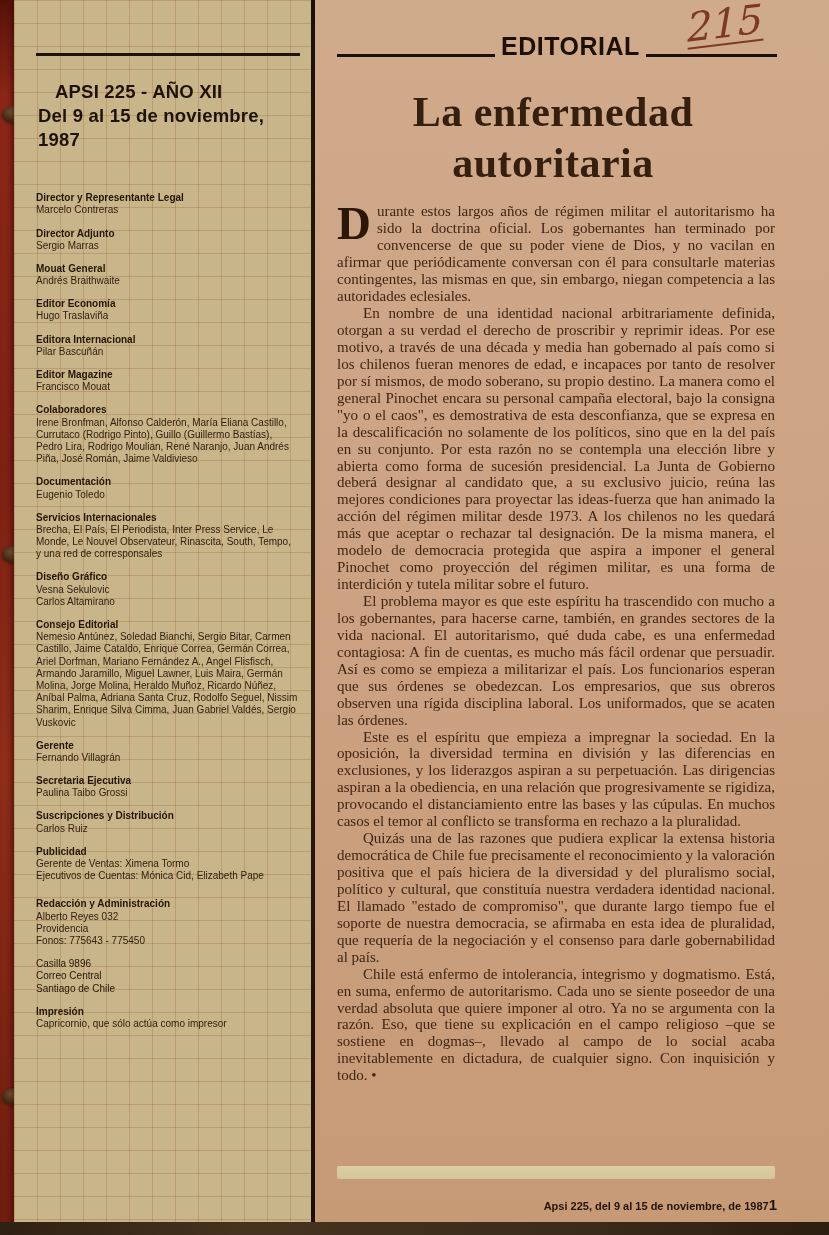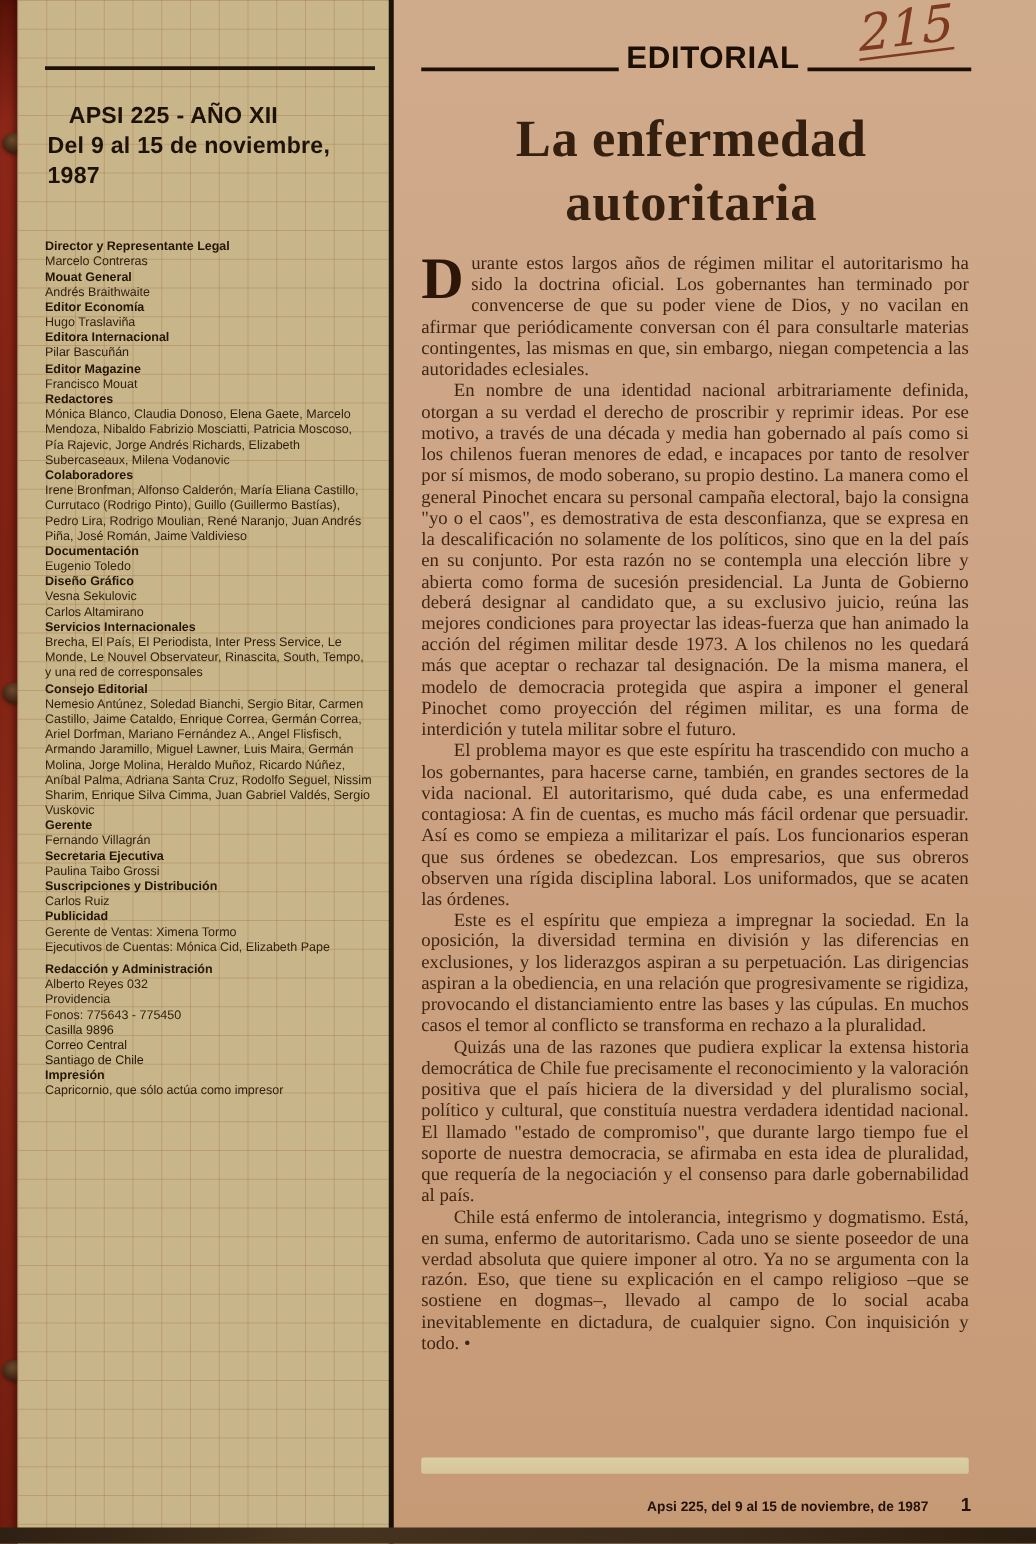--- a/index.html
+++ b/index.html
@@ -36,21 +36,21 @@
     box-sizing:border-box;
     padding:0 14px 0 22px;
     color:#2a1a0c;
   }
   .mast-rule{margin-top:53px;height:3px;background:#1f1307;width:264px;}
   .mast-title{
     margin-left:2px;font-weight:bold;font-size:18.5px;line-height:1.3;
     color:#1e1206;letter-spacing:.2px;
   }
   .mast-title.top{margin-top:24px;margin-left:19px;}
-  .mast-sections{margin-top:40px;display:flex;flex-direction:column;}
+  .mast-sections{margin-top:40px;display:flex;flex-direction:column;gap:11px;}
   .mast-section{font-size:10px;line-height:1.22;color:#32200f;}
   .mast-section.extra-gap{margin-top:5px;}
   .mast-label{font-weight:bold;color:#241505;}
   .mast-line.bold{font-weight:normal;color:#241505;}
 
   
   .divider{
     position:absolute;left:311px;top:0;width:4px;height:1235px;
     background:linear-gradient(180deg,#1d1208,#2c1c0e 50%,#1a0f06);
   }
@@ -100,21 +100,21 @@
     padding:2px 6px 0 0;
     font-weight:bold;color:#2c1608;
   }
   .cream-bar{
     position:absolute;left:22px;right:16px;bottom:56px;height:13px;
     background:linear-gradient(180deg,#ddd3a8,#d5c99b);
     border-radius:2px;opacity:.92;
   }
   .footer{
     position:absolute;right:14px;bottom:22px;
-    display:flex;align-items:baseline;gap:26px;
+    display:flex;align-items:baseline;
     color:#24130a;
   }
   .footer-issue{font-size:11px;font-weight:bold;}
   .pagenum{font-size:15px;font-weight:bold;}
 
   
   .bottom-bar{
     position:absolute;left:0;right:0;bottom:0;height:13px;
     background:linear-gradient(90deg,#2e2013 0%,#46331f 30%,#3b2b1b 70%,#2c1e10 100%);
   }
@@ -132,55 +132,55 @@
   <aside class="masthead">
     <div class="mast-rule"></div>
     <div class="mast-title top">APSI 225 - AÑO XII</div>
     <div class="mast-title">Del 9 al 15 de noviembre, 1987</div>
     <div class="mast-sections">
         <div class="mast-section">
           <div class="mast-label">Director y Representante Legal</div>
           <div class="mast-line">Marcelo Contreras</div>
         </div>
         <div class="mast-section">
+          <div class="mast-label">Director Adjunto</div>
+          <div class="mast-line">Sergio Marras</div>
+        </div>
+        <div class="mast-section">
           <div class="mast-label">Mouat General</div>
           <div class="mast-line">Andrés Braithwaite</div>
         </div>
         <div class="mast-section">
           <div class="mast-label">Editor Economía</div>
           <div class="mast-line">Hugo Traslaviña</div>
         </div>
         <div class="mast-section">
           <div class="mast-label">Editora Internacional</div>
           <div class="mast-line">Pilar Bascuñán</div>
         </div>
         <div class="mast-section">
           <div class="mast-label">Editor Magazine</div>
           <div class="mast-line">Francisco Mouat</div>
         </div>
         <div class="mast-section">
-          <div class="mast-label">Redactores</div>
-          <div class="mast-line">Mónica Blanco, Claudia Donoso, Elena Gaete, Marcelo Mendoza, Nibaldo Fabrizio Mosciatti, Patricia Moscoso, Pía Rajevic, Jorge Andrés Richards, Elizabeth Subercaseaux, Milena Vodanovic</div>
-        </div>
-        <div class="mast-section">
           <div class="mast-label">Colaboradores</div>
           <div class="mast-line">Irene Bronfman, Alfonso Calderón, María Eliana Castillo, Currutaco (Rodrigo Pinto), Guillo (Guillermo Bastías), Pedro Lira, Rodrigo Moulian, René Naranjo, Juan Andrés Piña, José Román, Jaime Valdivieso</div>
         </div>
         <div class="mast-section">
           <div class="mast-label">Documentación</div>
           <div class="mast-line">Eugenio Toledo</div>
+        </div>
+        <div class="mast-section">
+          <div class="mast-label">Servicios Internacionales</div>
+          <div class="mast-line">Brecha, El País, El Periodista, Inter Press Service, Le Monde, Le Nouvel Observateur, Rinascita, South, Tempo, y una red de corresponsales</div>
         </div>
         <div class="mast-section">
           <div class="mast-label">Diseño Gráfico</div>
           <div class="mast-line">Vesna Sekulovic</div>
           <div class="mast-line">Carlos Altamirano</div>
-        </div>
-        <div class="mast-section">
-          <div class="mast-label">Servicios Internacionales</div>
-          <div class="mast-line">Brecha, El País, El Periodista, Inter Press Service, Le Monde, Le Nouvel Observateur, Rinascita, South, Tempo, y una red de corresponsales</div>
         </div>
         <div class="mast-section">
           <div class="mast-label">Consejo Editorial</div>
           <div class="mast-line">Nemesio Antúnez, Soledad Bianchi, Sergio Bitar, Carmen Castillo, Jaime Cataldo, Enrique Correa, Germán Correa, Ariel Dorfman, Mariano Fernández A., Angel Flisfisch, Armando Jaramillo, Miguel Lawner, Luis Maira, Germán Molina, Jorge Molina, Heraldo Muñoz, Ricardo Núñez, Aníbal Palma, Adriana Santa Cruz, Rodolfo Seguel, Nissim Sharim, Enrique Silva Cimma, Juan Gabriel Valdés, Sergio Vuskovic</div>
         </div>
         <div class="mast-section">
           <div class="mast-label">Gerente</div>
           <div class="mast-line">Fernando Villagrán</div>
         </div>
         <div class="mast-section">

